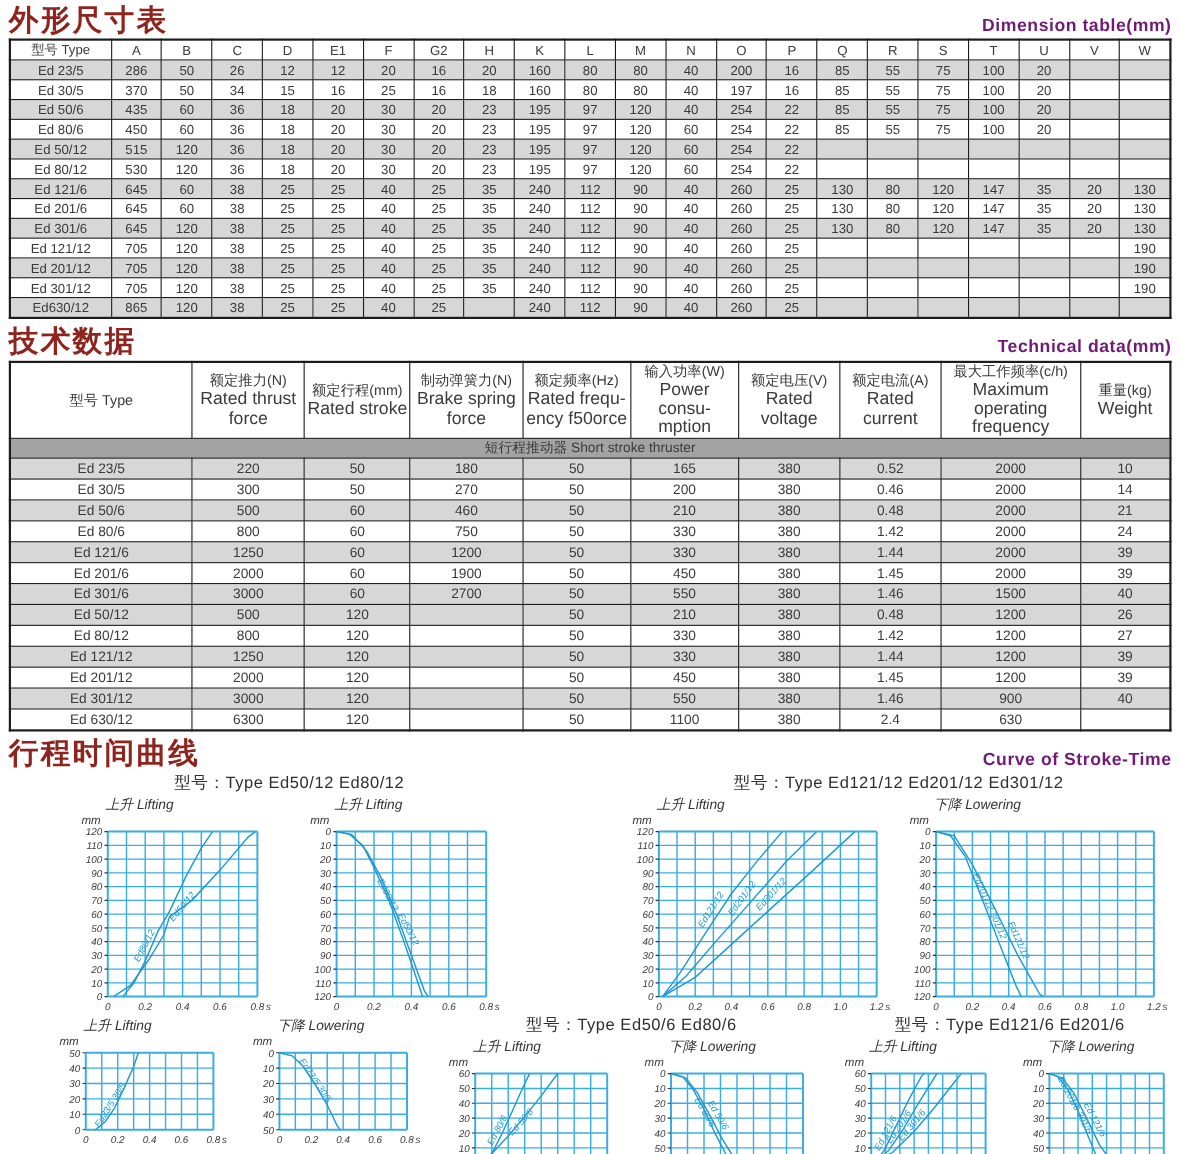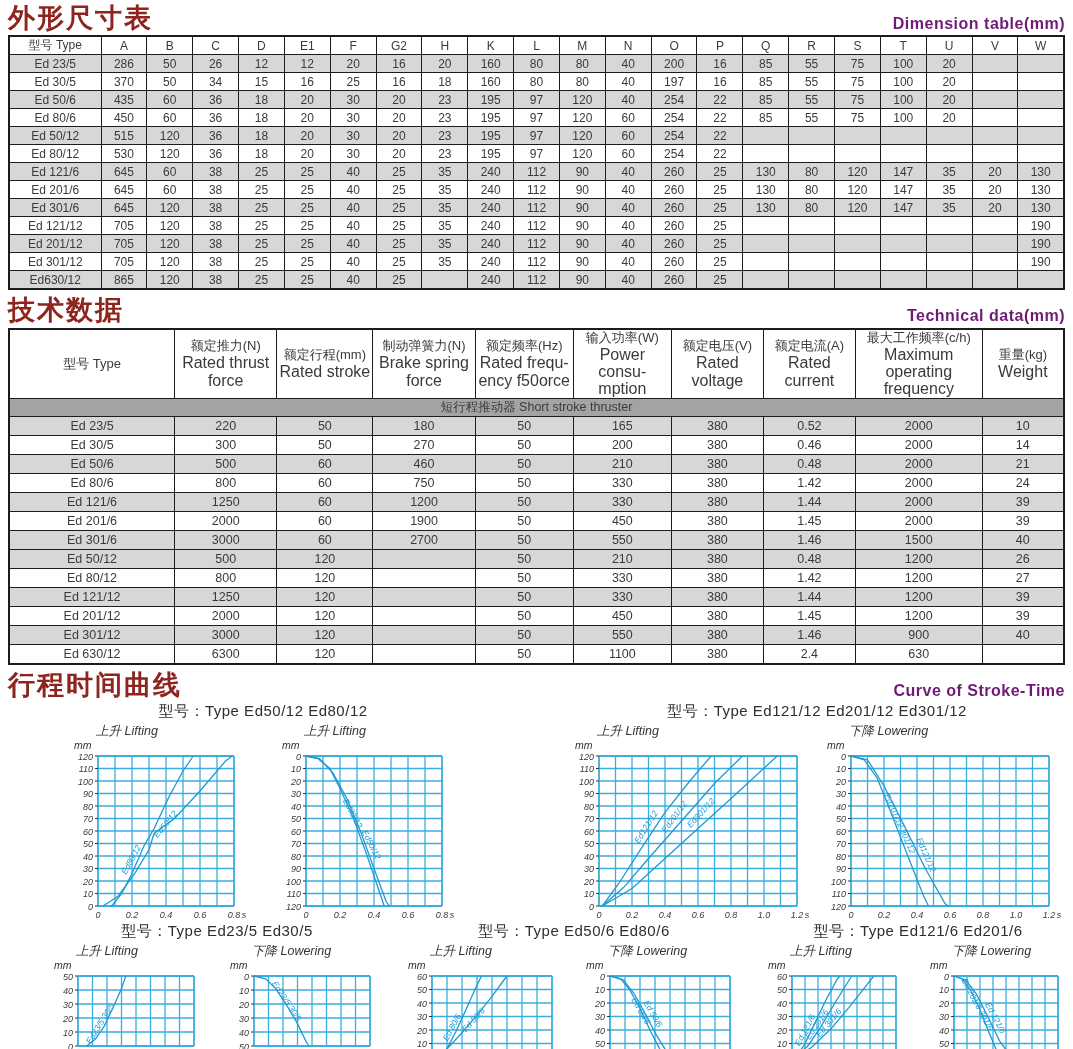--- a/index.html
+++ b/index.html
@@ -921,21 +921,20 @@
               <text x="76.2" y="84.75" font-size="8.5" fill="#1e9ad2" text-anchor="middle" transform="rotate(66 76.2 84.75)" font-family="&quot;Liberation Sans&quot;,sans-serif">Ed201/12 301/12</text>
               <path d="M30.0 16.0 L46.5 19.8 L63.0 46.0 L82.8 84.8 L104.3 128.5 L124.0 163.5 L127.3 166.0" fill="none" stroke="#1e9ad2" stroke-width="1.3"></path>
               <text x="102.60000000000001" y="116" font-size="8.5" fill="#1e9ad2" text-anchor="middle" transform="rotate(66 102.60000000000001 116)" font-family="&quot;Liberation Sans&quot;,sans-serif">Ed121/12</text>
             </svg>
           </div>
         </div>
       </div>
     </div>
   <div id="charts-row-1" class="charts-row">
       <div class="chart-group g2">
-        <div class="group-title">型号：Type Ed23/5 Ed30/5</div>
         <div class="group-charts">
           <div class="chart-block">
             <div class="chart-dir">上升 Lifting</div>
             <svg width="162" height="102">
               <rect x="0" y="0" width="162" height="102" fill="#ffffff"></rect>
               <text x="6" y="9" font-size="10.5" fill="#333" font-family="&quot;Liberation Sans&quot;,sans-serif">mm</text>
               <line x1="30" y1="16" x2="30" y2="86" stroke="#3badde" stroke-width="1.8"></line>
               <line x1="44.5" y1="16" x2="44.5" y2="86" stroke="#3badde" stroke-width="1.3"></line>
               <line x1="59" y1="16" x2="59" y2="86" stroke="#3badde" stroke-width="1.3"></line>
               <line x1="73.5" y1="16" x2="73.5" y2="86" stroke="#3badde" stroke-width="1.3"></line>

